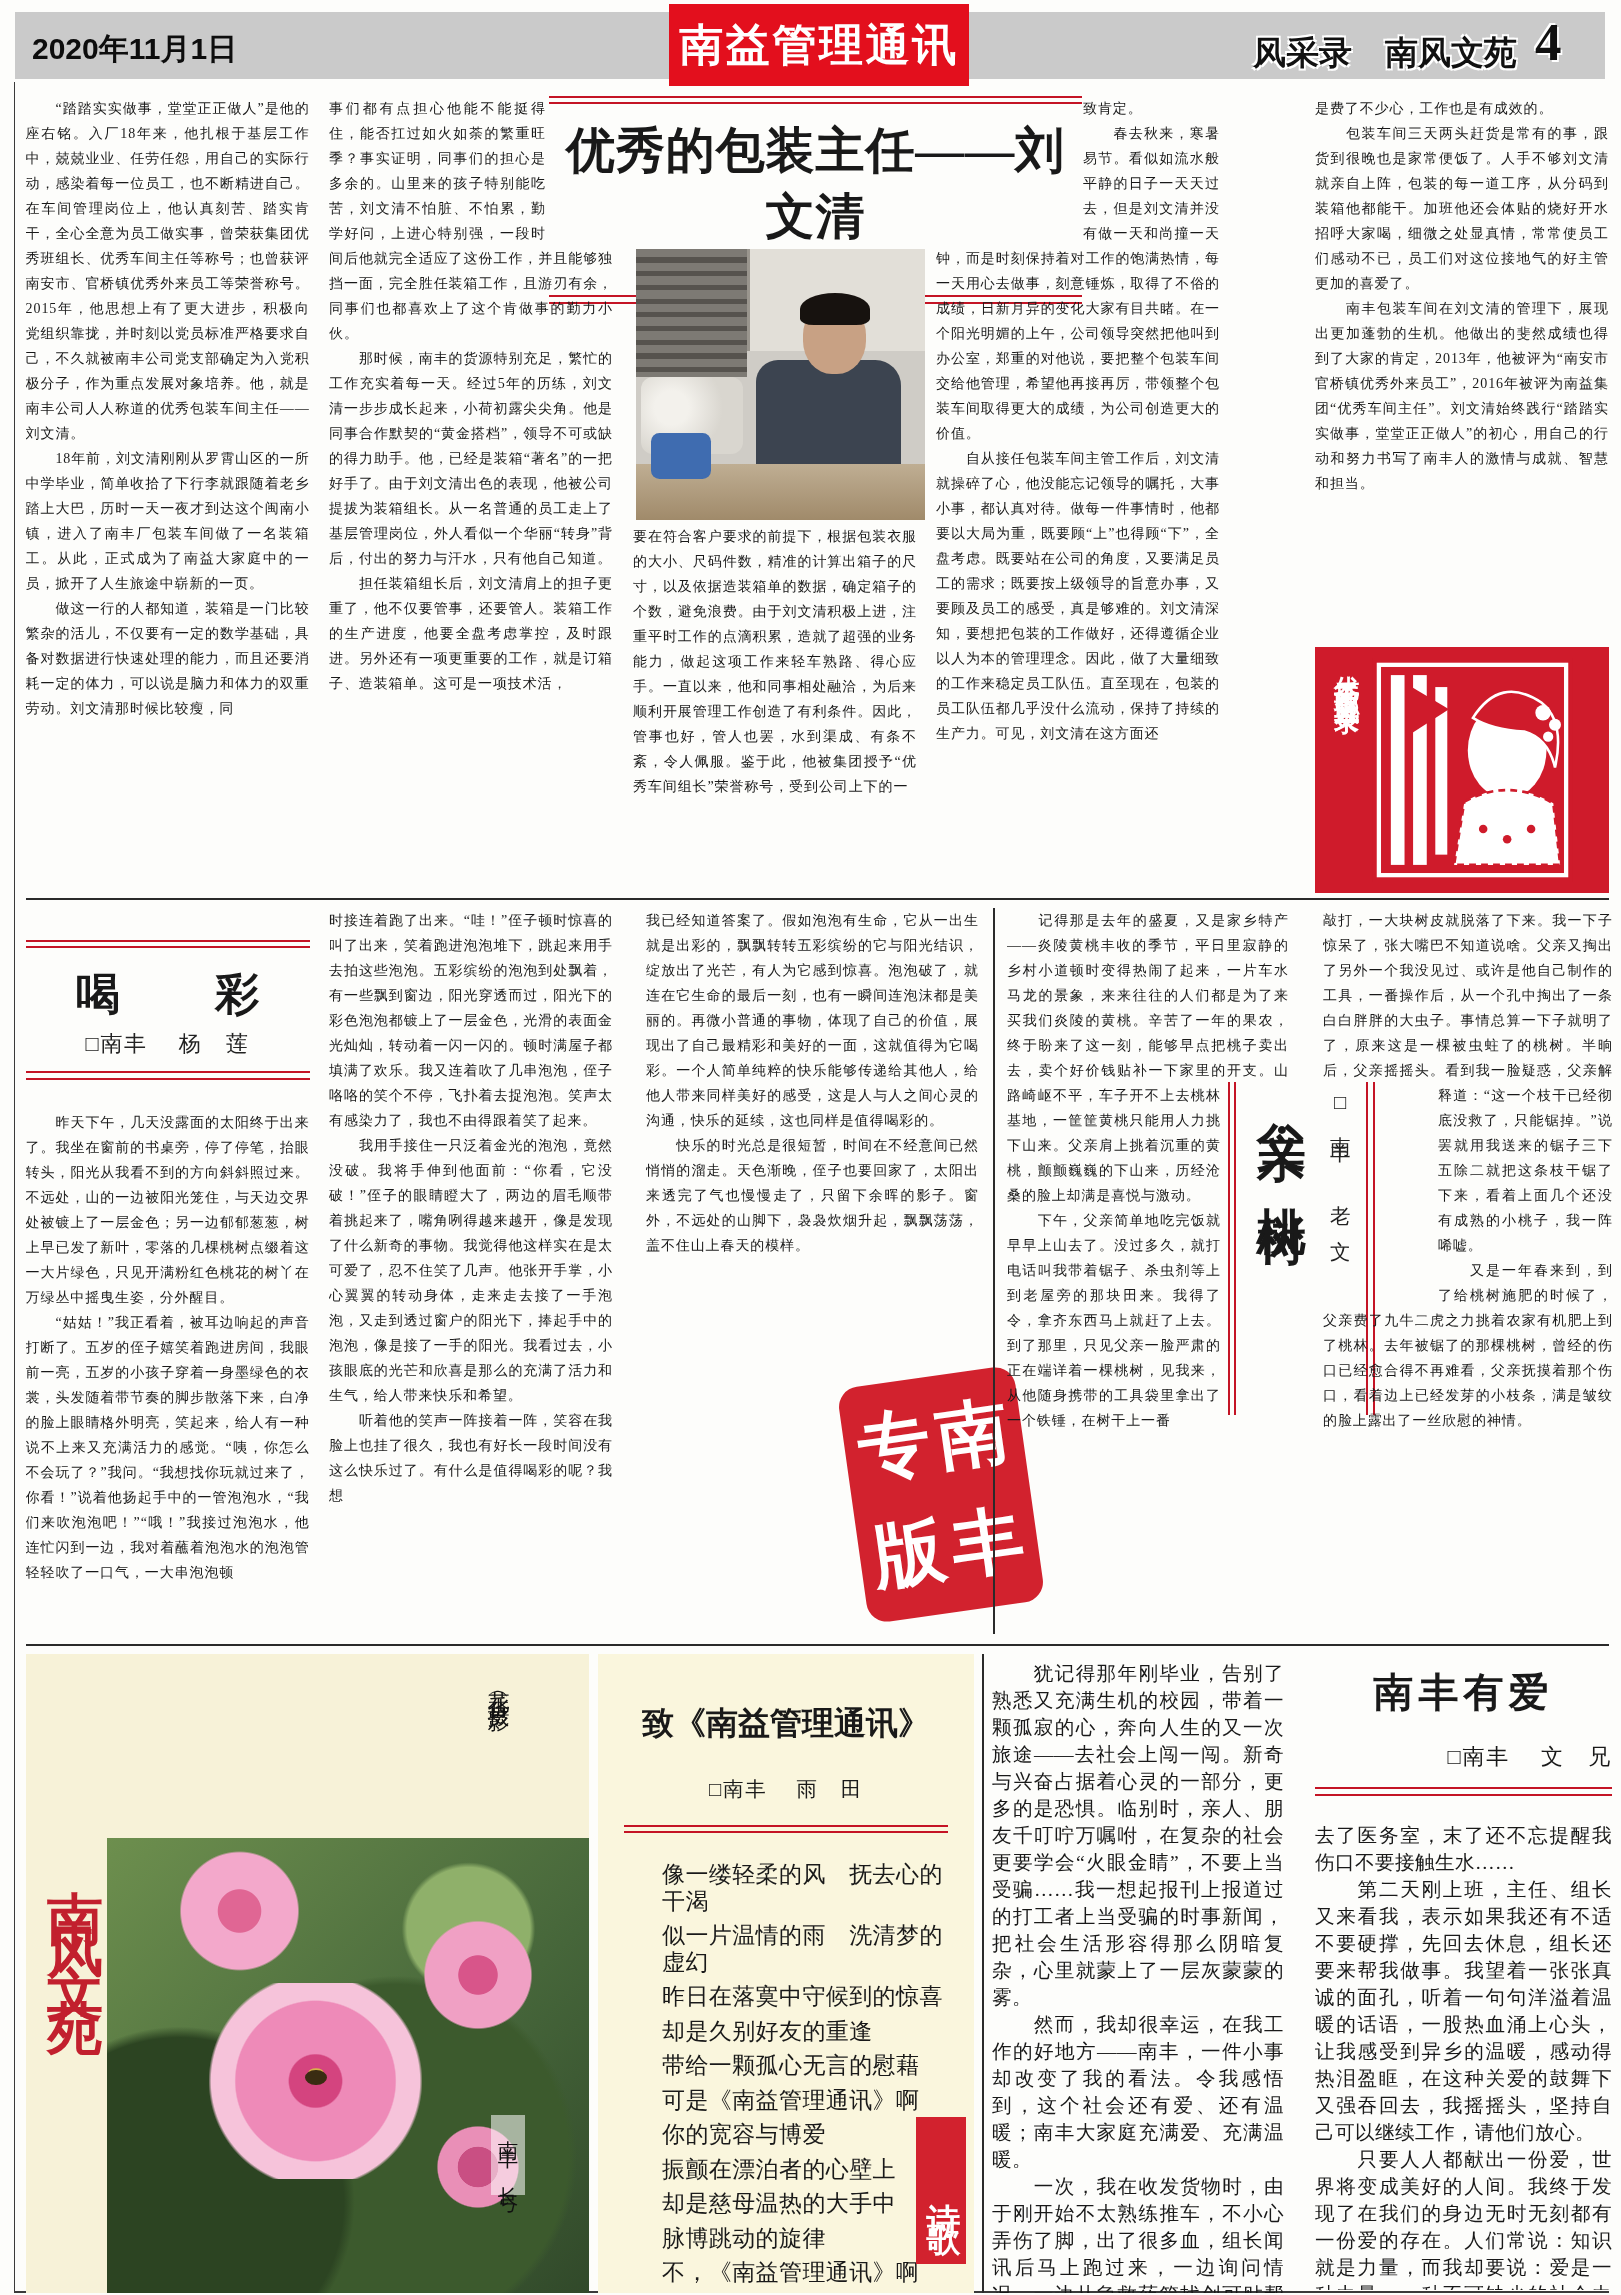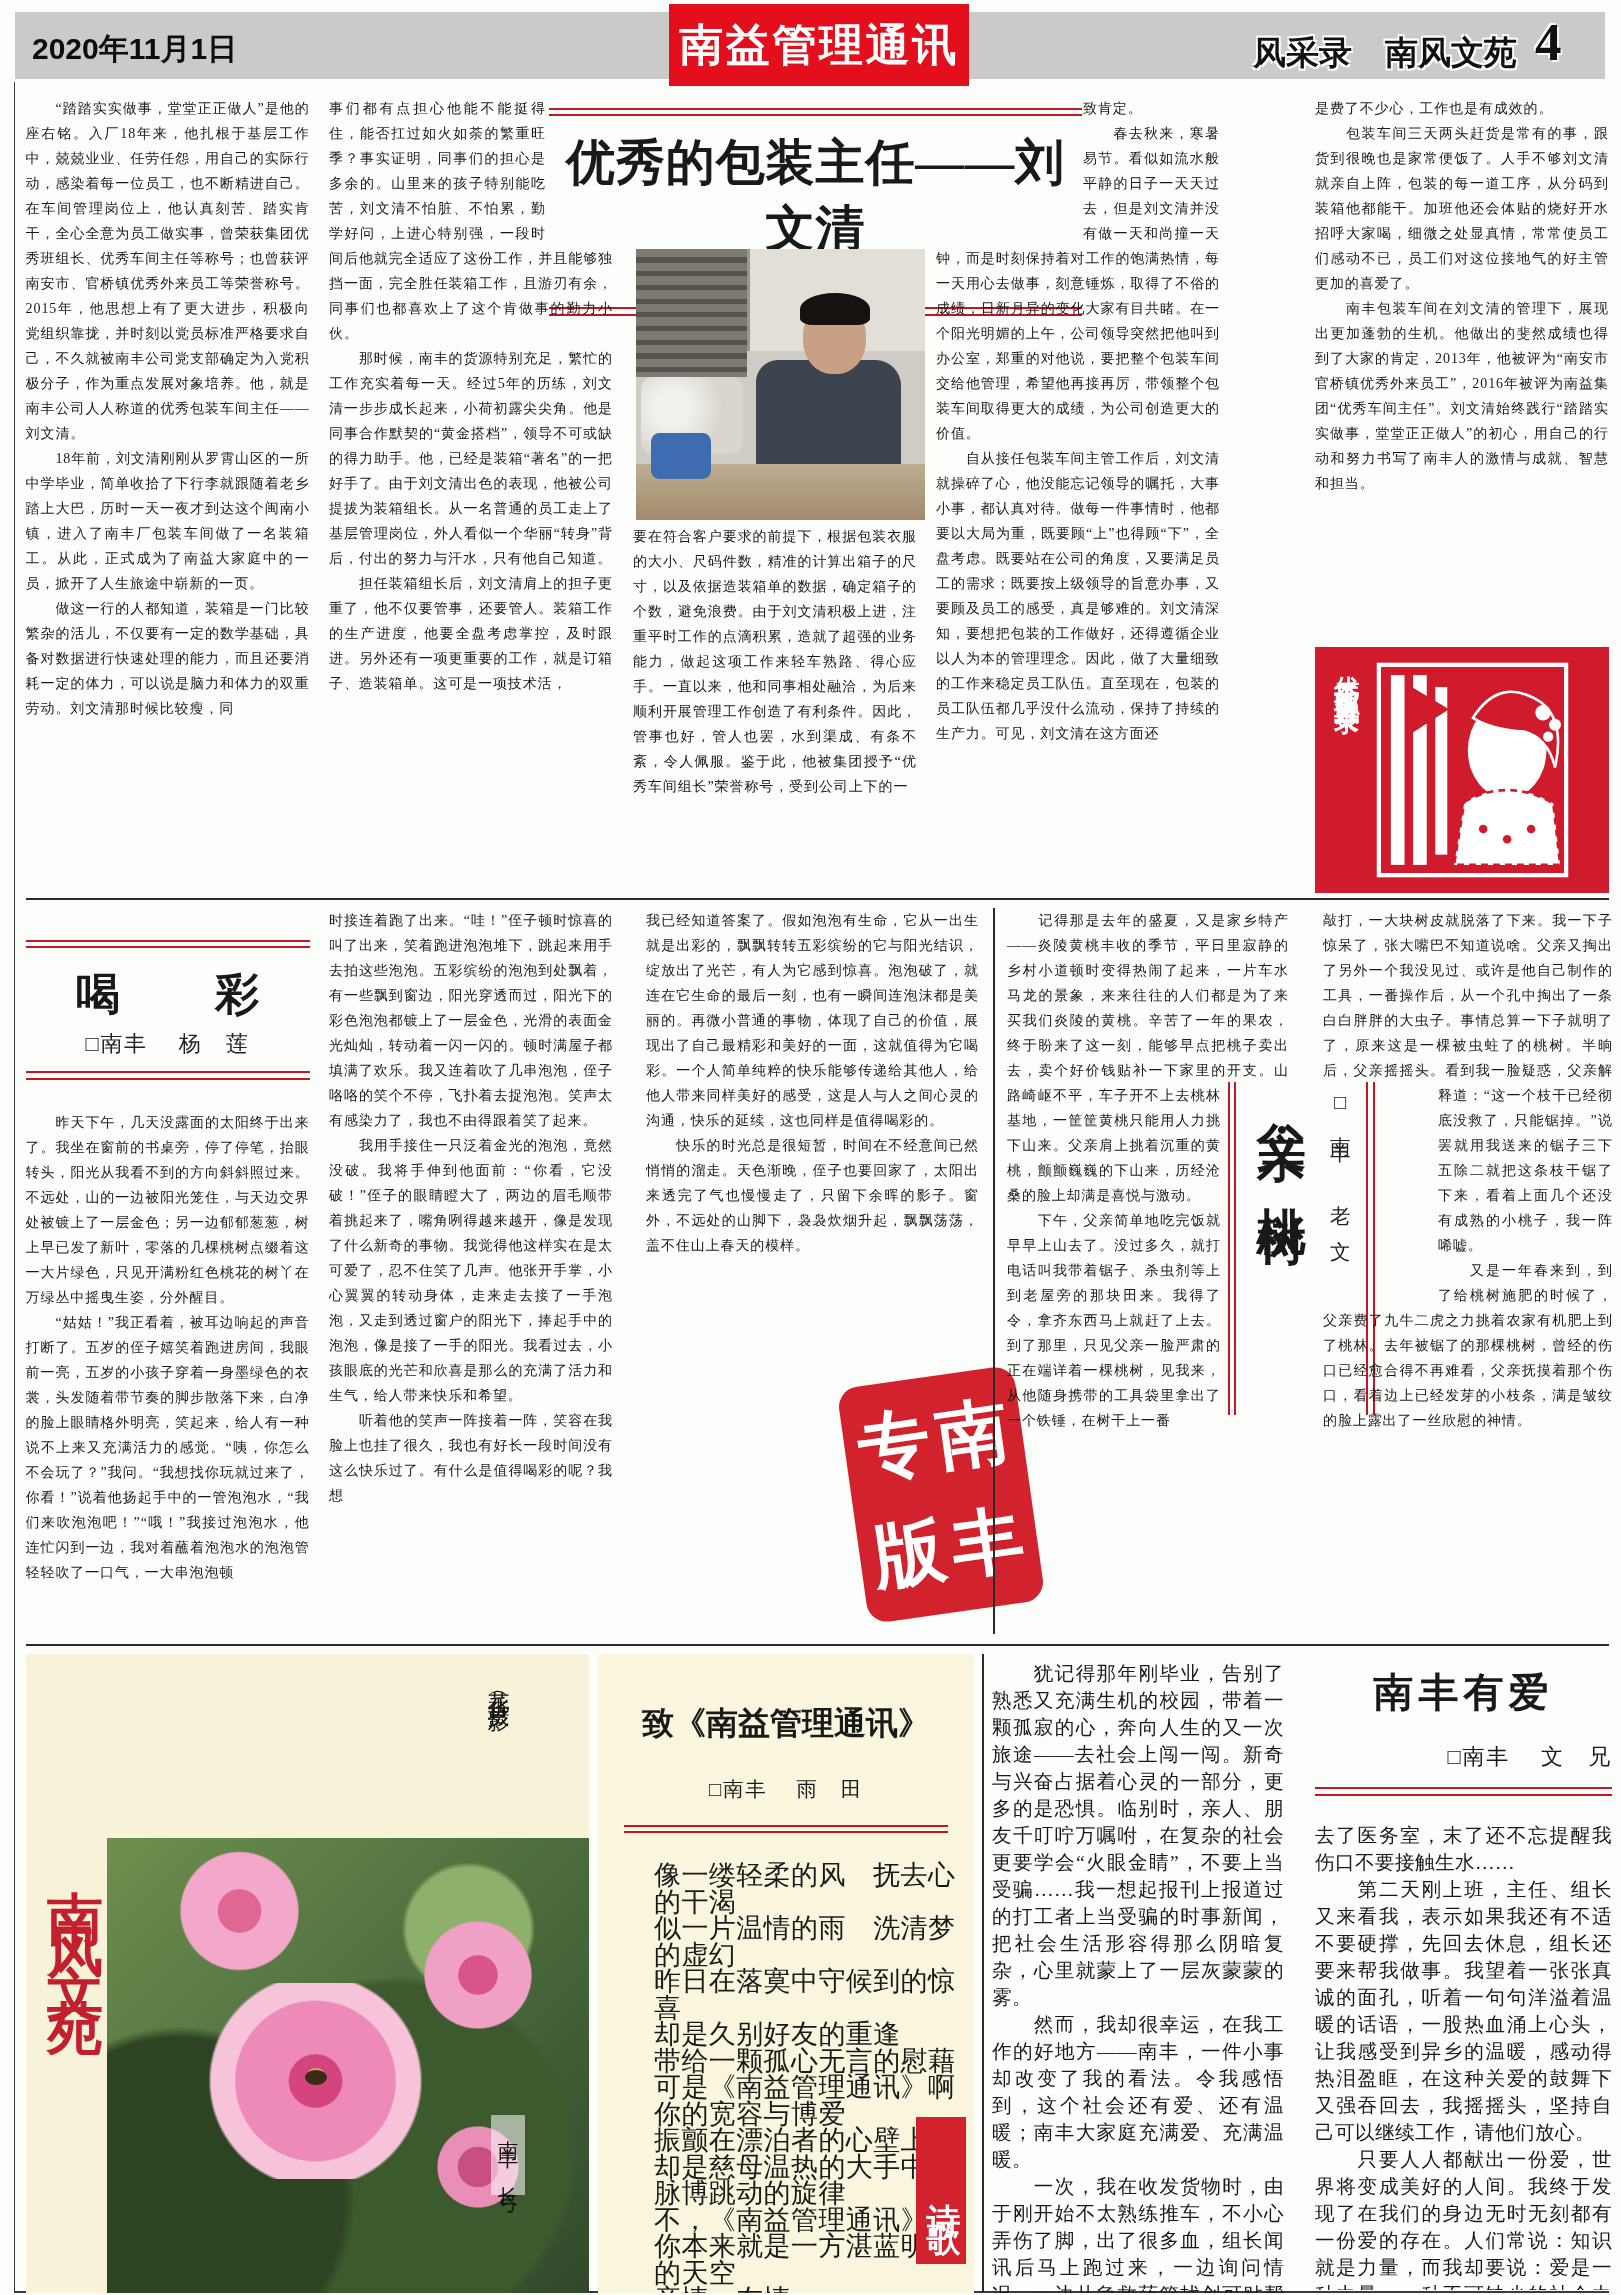--- a/index.html
+++ b/index.html
@@ -21,21 +21,21 @@
   .rvline{width:4.3px;border-left:2.6px solid #c41425;border-right:2.6px solid #c41425;}
   .col{position:absolute;overflow:hidden;}
   .bp{margin:0;font-size:14px;line-height:25px;letter-spacing:0.9px;text-align:justify;}
   .bp2{margin:0;font-size:19.6px;line-height:27px;letter-spacing:0.4px;text-align:justify;}
   .vtext{writing-mode:vertical-rl;text-orientation:upright;}
   .hline{position:absolute;height:1.7px;background:#2a2a2a;}
   .vline{position:absolute;width:1.7px;background:#2a2a2a;}
   .spr{float:right;}
   .spl{float:left;}
   
-  .title-block{position:absolute;left:549px;top:108px;width:533px;}
+  .title-block{position:absolute;left:549px;top:96px;width:533px;}
   .main-title{font-size:49px;font-weight:bold;text-align:center;margin:13.7px 0 3.4px;letter-spacing:0.9px;}
   .byline{font-size:22px;text-align:center;color:#222;margin-bottom:12px;letter-spacing:1.7px;}
   .photo-liu{position:absolute;left:636px;top:249px;width:289px;height:271px;background:#cfccc6;overflow:hidden;}
   .pshape{position:absolute;}
   
   .cadre-box{position:absolute;left:1315px;top:647px;width:294px;height:246px;background:#cf1b2b;
         display:flex;align-items:center;padding:8.5px 6.8px;box-sizing:border-box;}
   .cadre-label{color:#fff;font-size:25px;font-weight:bold;letter-spacing:4.3px;height:100%;margin:0 8.5px;}
   
   .hecai-head{position:absolute;left:25.6px;top:912px;width:284px;margin-top:28px;}
@@ -54,21 +54,21 @@
   .calli{position:absolute;left:12px;top:192px;font-size:56px;font-weight:bold;color:#c2202e;letter-spacing:36px;}
   .photo-flower{position:absolute;left:81px;top:184px;width:482px;height:455px;background:#51713c;overflow:hidden;}
   .fcap{position:absolute;left:458px;top:19px;font-size:22px;letter-spacing:5.1px;color:#111;}
   .fcredit{position:absolute;left:465px;top:461px;font-size:20.5px;letter-spacing:8.5px;color:#111;
         background:rgba(255,255,255,.55);padding:8.5px 3.4px;}
   .poem-box{position:absolute;left:598px;top:1654px;width:376px;height:639px;background:#faf6dd;overflow:hidden;}
   .poem-title{font-size:32px;font-weight:bold;text-align:center;margin-top:48px;}
   .poem-byline{font-size:20.5px;text-align:center;margin-top:29px;letter-spacing:1.7px;}
   .poem-rule{margin:22px 25.6px 0;}
   .poem-lines{margin:29px 0 0 56px;}
-  .pline{margin:0;font-size:27px;line-height:26.5px;letter-spacing:0.4px;}
+  .pline{margin:8px;font-size:23px;line-height:26.5px;letter-spacing:0.4px;}
   .shige{position:absolute;left:318px;top:463px;width:50px;height:147px;background:#d2222e;color:#fff;
         font-size:34px;font-weight:bold;letter-spacing:20.5px;text-align:center;padding-top:12px;box-sizing:border-box;}
   .nl-head{position:absolute;left:1315px;top:1660px;width:297px;}
   .nl-title{font-size:40px;font-weight:bold;text-align:center;letter-spacing:5.1px;margin:5.1px 0 0;}
   .nl-byline{font-size:22px;text-align:right;margin:22px 0 15.4px;letter-spacing:1.7px;}
   .pageline-left{position:absolute;left:13.7px;top:82px;width:1.7px;height:2211px;background:#3a3a3a;}
   .pageline-bottom{position:absolute;left:13.7px;top:2291px;width:1595px;height:1.7px;background:#3a3a3a;}
 </style>
 </head>
 <body>

